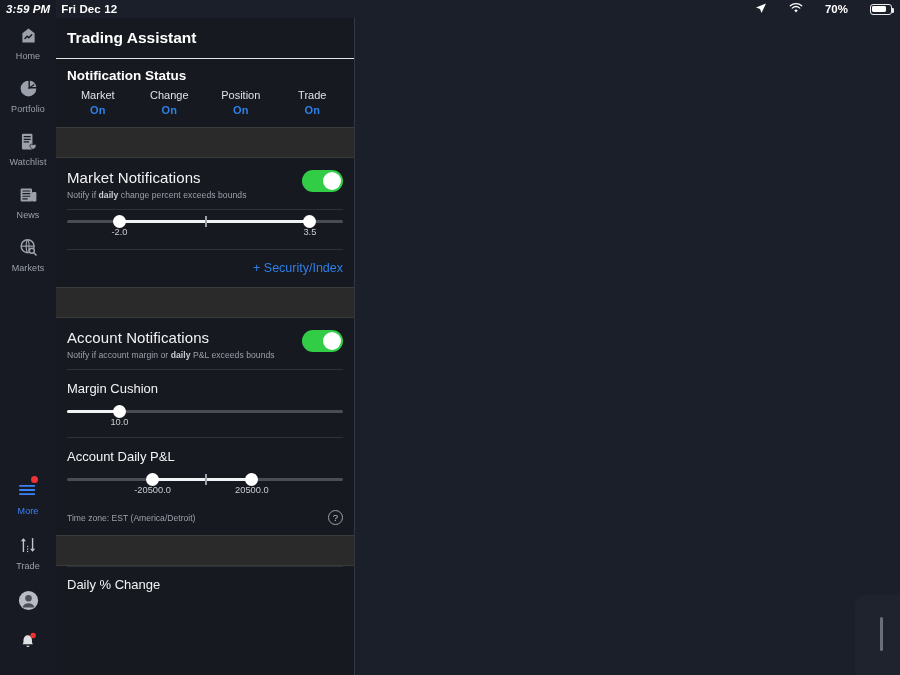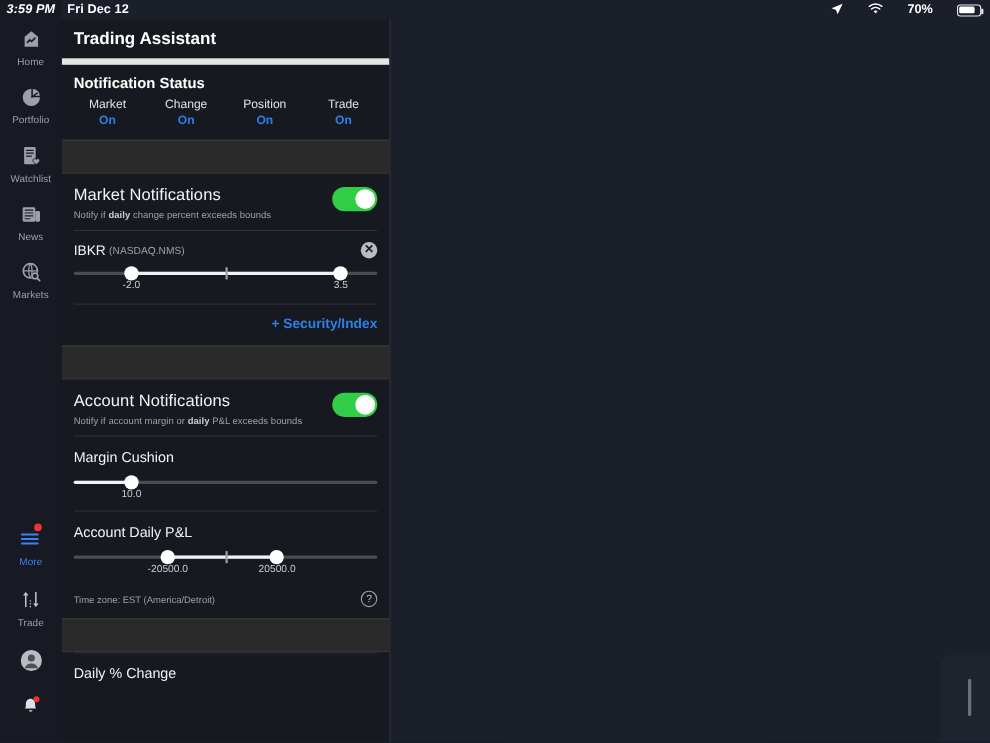--- a/index.html
+++ b/index.html
@@ -54,21 +54,21 @@
 
   
   .panel {
     position:absolute; left:56px; top:18px; width:299px; height:657px;
     background:#16191f; overflow:hidden; z-index:20;
     border-right:1px solid #343741;
   }
   .hdr {
     height:41px; display:flex; align-items:center; padding-left:11px;
     font-size:15.5px; font-weight:bold; color:#ffffff;
-    border-bottom:6px solid #e5e5e5; background:#16191f;
+    border-bottom:1px solid #e5e5e5; background:#16191f;
   }
 
   .card { background:#16191f; }
   .gap-band { height:31px; background:#2a2a2a;
               border-top:1px solid #3a3a3a; border-bottom:1px solid #3a3a3a; }
 
   
   .ns-title { font-size:13.5px; font-weight:bold; color:#ffffff; padding:9px 0 6px 11px; }
   .ns-row { display:flex; padding:0 6px 11px 6px; }
   .ns-col { flex:1; text-align:center; }
@@ -312,42 +312,37 @@
         <div class="txt">
           <div class="sec-title">Market Notifications</div>
           <div class="sec-sub"><span>Notify if </span><b>daily</b><span> change percent exceeds bounds</span></div>
         </div>
         <div class="toggle">
             <span class="knob"></span>
           </div>
       </div>
       <div class="divider"></div>
 
-      <div class="sym-row">
-        <span class="sym">IBKR</span>
-        <span class="sym-x">(NASDAQ.NMS)</span>
-        <span class="clear-btn">✕</span>
-      </div>
 
       <div class="slider-wrap">
         <div class="track">
           <div class="fill" style="left:19%;right:12%"></div>
           <div class="tick" style="left:50%"></div>
           <div class="knob-s" style="left:19%"></div>
           <div class="knob-s" style="left:88%"></div>
         </div>
         <div class="labels">
           <span style="left:19%">-2.0</span>
           <span style="left:88%">3.5</span>
         </div>
       </div>
 
       <div class="divider" style="margin-top:6px"></div>
       <div style="text-align:right;padding:8px 11px 11px 0;">
-        <span style="font-size:12.5px;color:#2e7fe8;font-weight:bold;cursor:pointer">+ Security/Index</span>
+        <span style="font-size:12.5px;color:#2e7fe8;font-weight:normal;cursor:pointer">+ Security/Index</span>
       </div>
     </div>
 
     <div class="gap-band"></div>
 
     <div class="card">
       <div class="sec-head">
         <div class="txt">
           <div class="sec-title">Account Notifications</div>
           <div class="sec-sub"><span>Notify if account margin or </span><b>daily</b><span> P&amp;L exceeds bounds</span></div>

